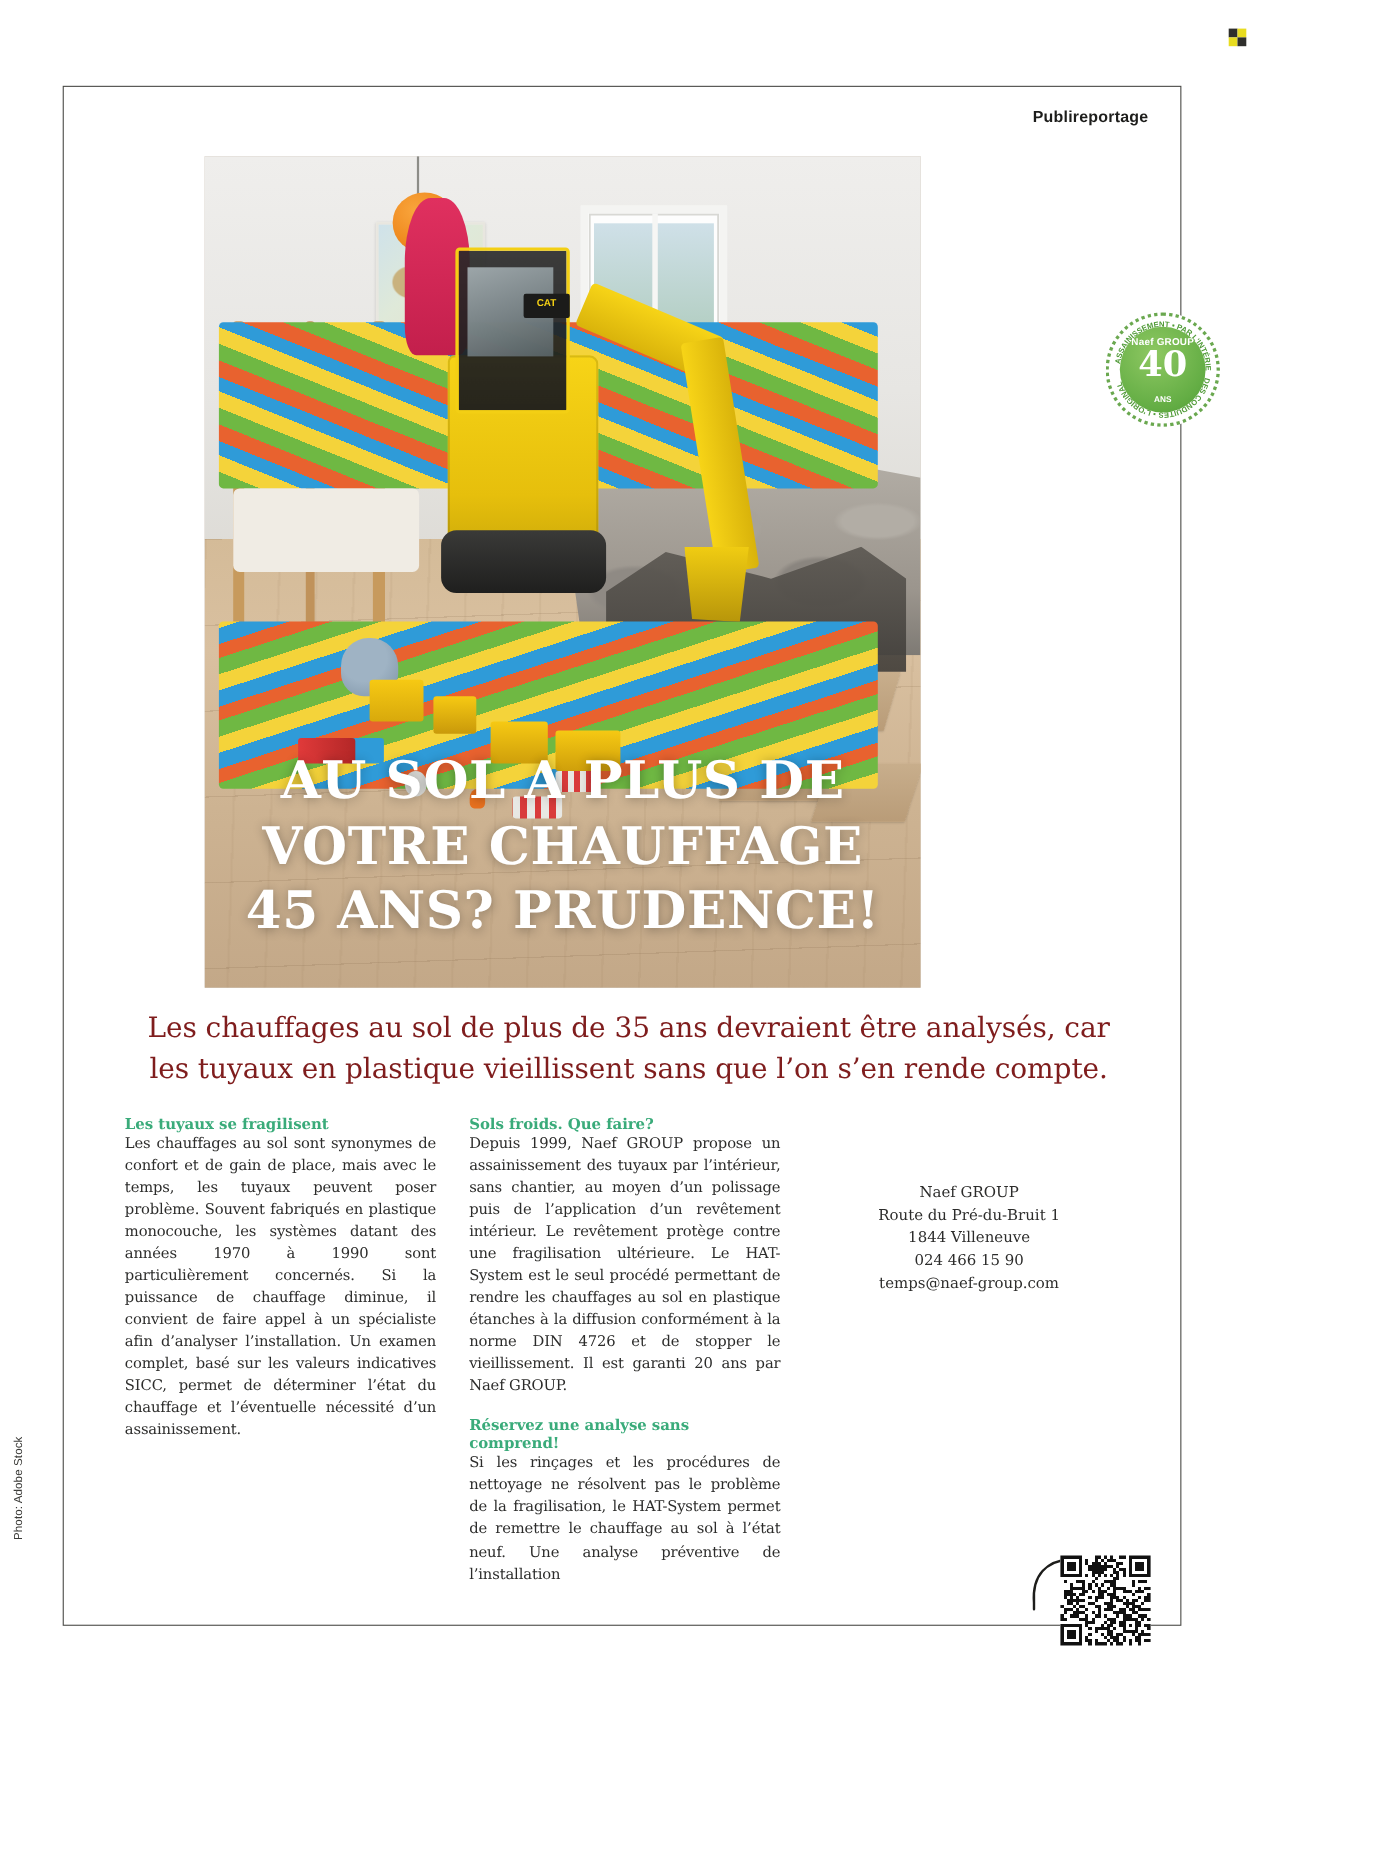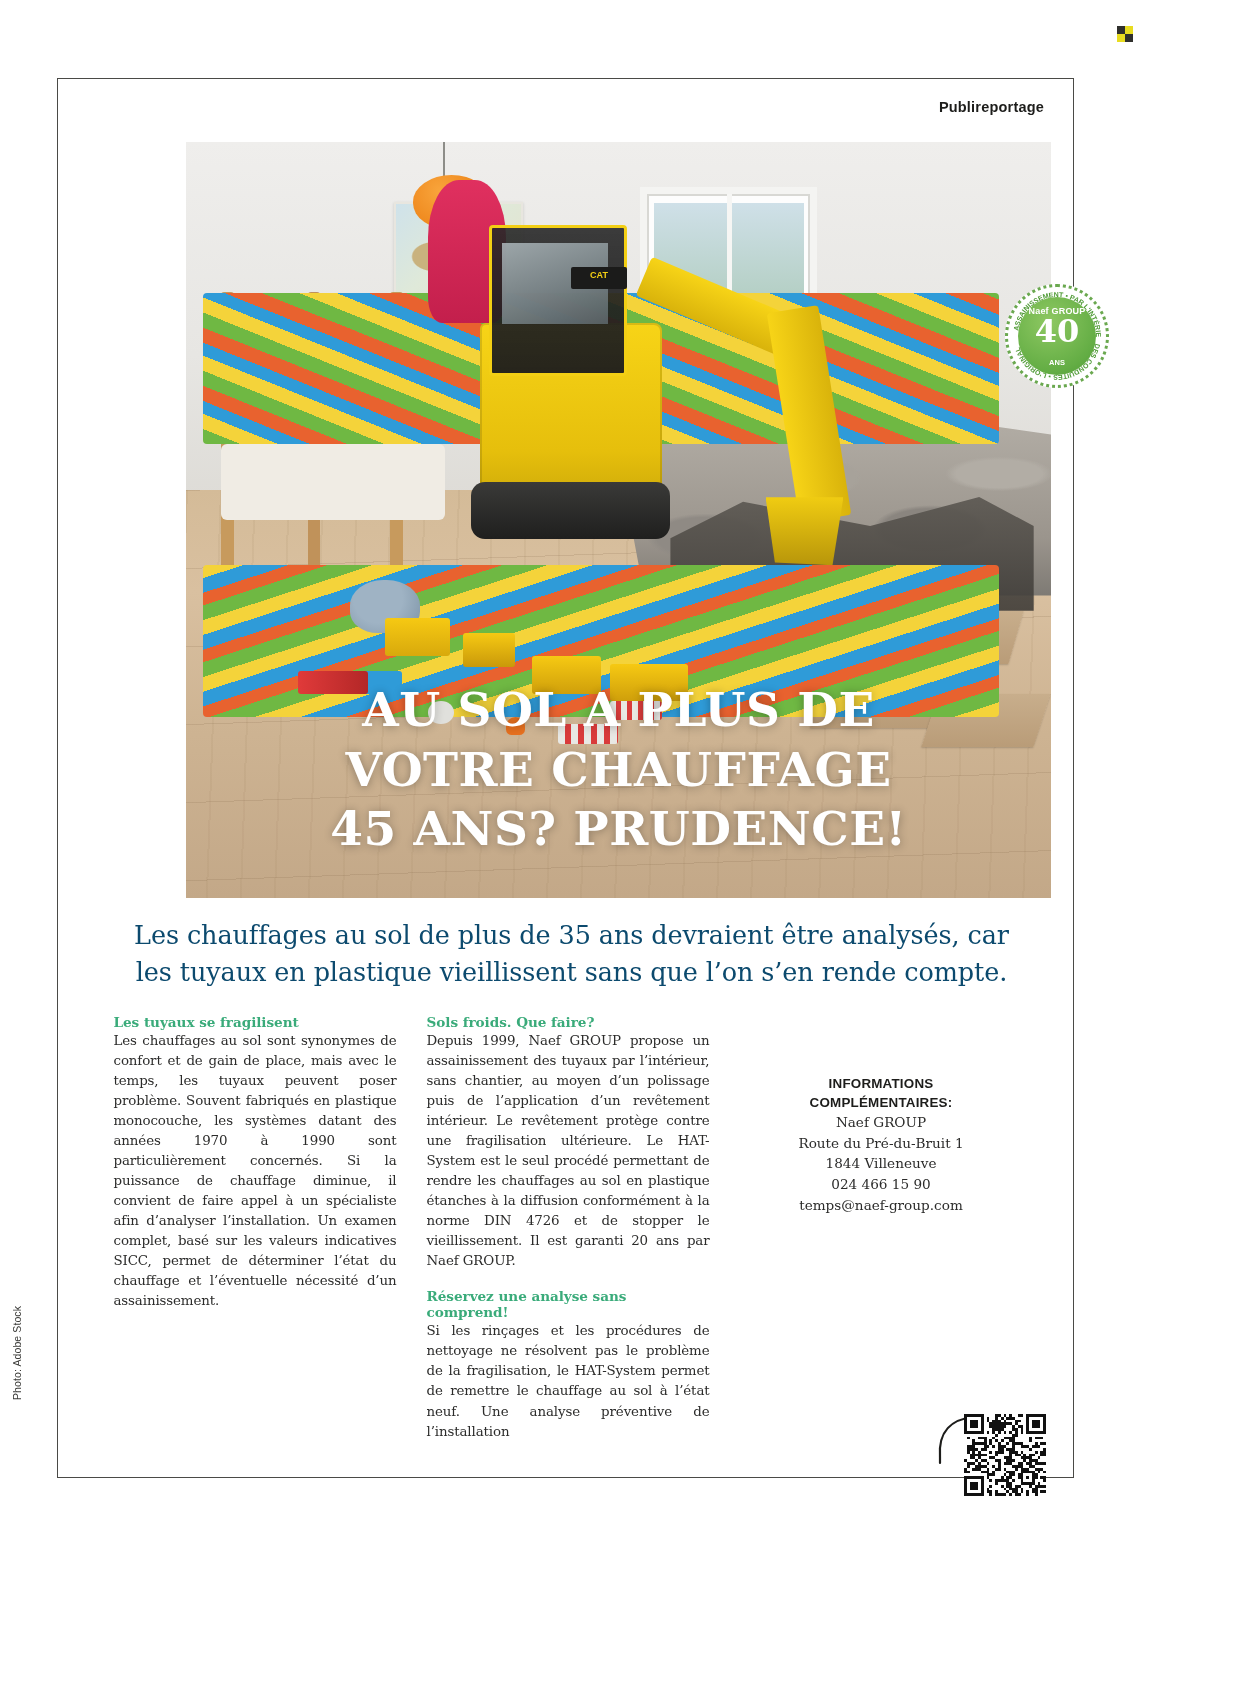--- a/index.html
+++ b/index.html
@@ -70,21 +70,21 @@
     color: #3a3a37;
     white-space: nowrap;
     letter-spacing: 0.1px;
   }
 
   
   .hero {
     position: absolute;
     left: 128px;
     top: 63px;
-    width: 865px;
+    width: 651px;
     height: 756px;
     overflow: hidden;
     background: #cfc6bb;
   }
   
   .hero .wall {
     position: absolute; left: 0; top: 0; width: 100%; height: 47%;
     background: linear-gradient(180deg,#efeeec 0%, #e7e6e3 60%, #dedcd7 100%);
   }
   
@@ -323,21 +323,21 @@
   
   .lede {
     position: absolute;
     left: 70px;
     right: 58px;
     top: 838px;
     text-align: center;
     font-family: "DejaVu Serif", serif;
     font-size: 25.5px;
     line-height: 1.44;
-    color: #0c4a6e;
+    color: #7f1d1d;
     letter-spacing: -0.1px;
   }
 
   
   .cols {
     position: absolute;
     left: 55px;
     top: 935px;
     width: 910px;
     display: flex;
@@ -513,24 +513,20 @@
       <div class="sub">Sols froids. Que faire?</div>
       <p class="body-p">Depuis 1999, Naef GROUP propose un assainissement des tuyaux par l’intérieur, sans chantier, au moyen d’un polissage puis de l’application d’un revêtement intérieur. Le revêtement protège contre une fragilisation ultérieure. Le HAT-System est le seul procédé permettant de rendre les chauffages au sol en plastique étanches à la diffusion conformément à la norme DIN 4726 et de stopper le vieillissement. Il est garanti 20 ans par Naef GROUP.</p>
       <div class="gap"></div>
       <div class="sub">Réservez une analyse sans comprend!</div>
       <p class="body-p">Si les rinçages et les procédures de nettoyage ne résolvent pas le problème de la fragilisation, le HAT-System permet de remettre le chauffage au sol à l’état neuf. Une analyse préventive de l’installation</p>
     </div>
 
     <div class="col">
 
       <div class="contact">
-        <div class="ttl">
-          <span class="line">INFORMATIONS</span>
-          <span class="line">COMPLÉMENTAIRES:</span>
-        </div>
         <span class="line">Naef GROUP</span>
         <span class="line">Route du Pré-du-Bruit 1</span>
         <span class="line">1844 Villeneuve</span>
         <span class="line">024 466 15 90</span>
         <span class="line">temps@naef-group.com</span>
       </div>
     </div>
   </div>
 
   <svg class="swoosh" viewBox="0 0 46 60">

